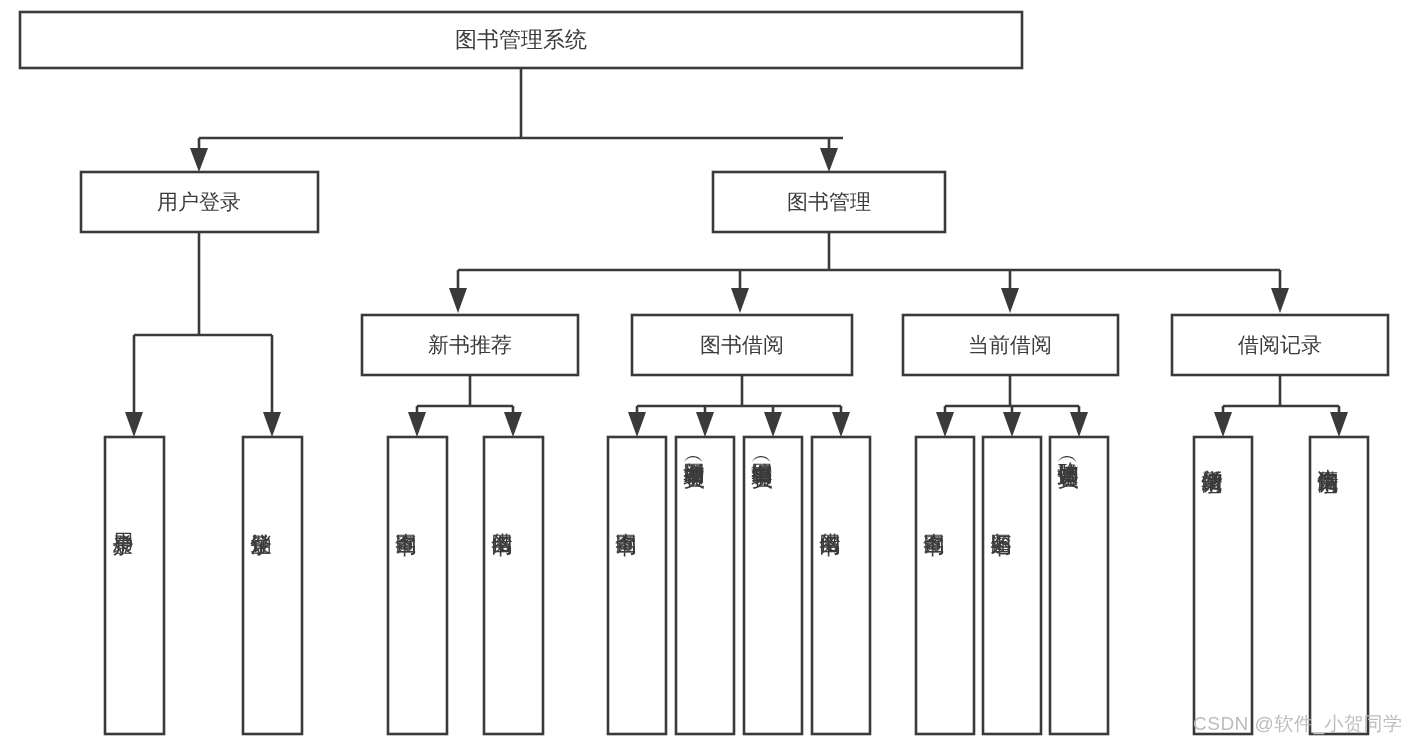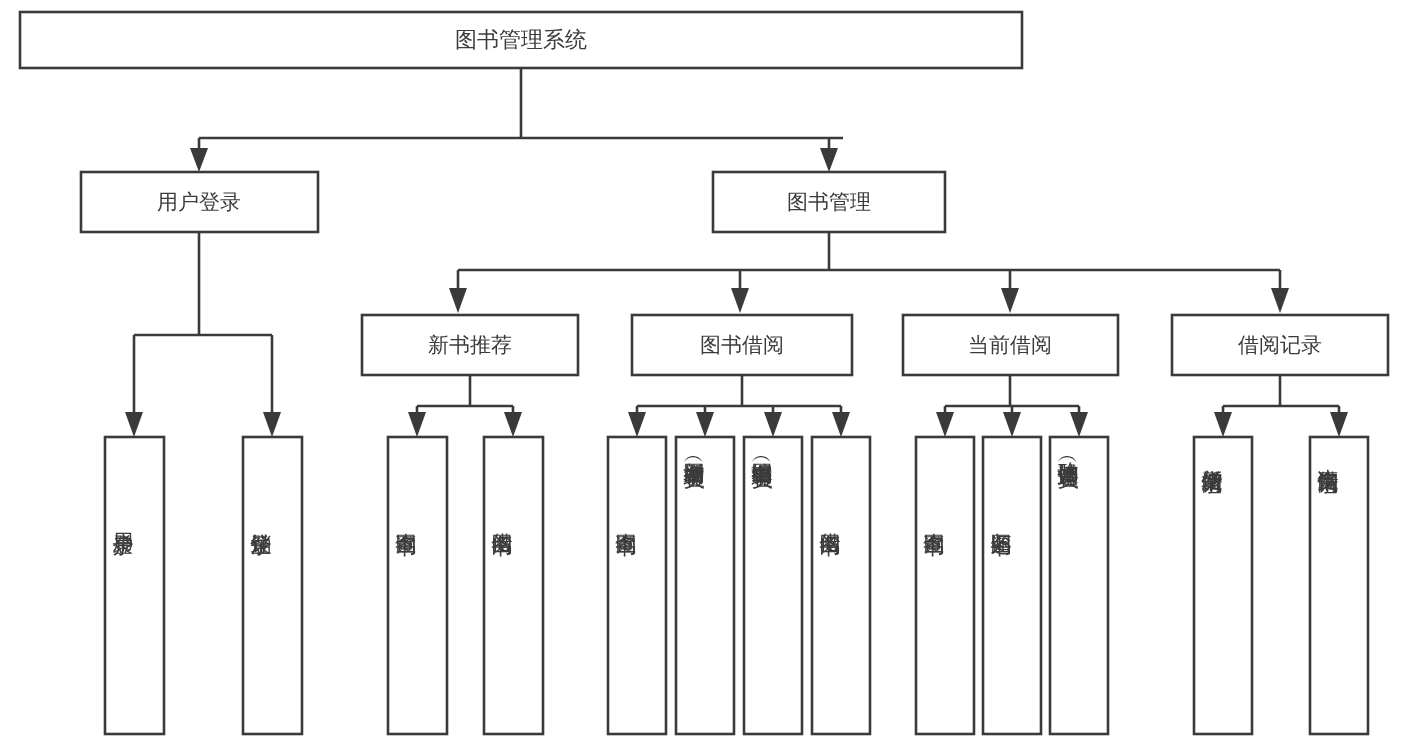--- a/index.html
+++ b/index.html
@@ -209,14 +209,15 @@
   <div class="vertical-label" style="left:752px; top:445px;">编辑图书（管理员）</div>
   <div class="vertical-label" style="left:820px; top:516px;">借阅图书</div>
 
   <div class="vertical-label" style="left:924px; top:516px;">查询图书</div>
   <div class="vertical-label" style="left:991px; top:516px;">归还图书</div>
   <div class="vertical-label" style="left:1058px; top:445px;">确认归还（管理员）</div>
 
   <div class="vertical-label" style="left:1202px; top:452px;">新增借阅记录</div>
   <div class="vertical-label" style="left:1318px; top:452px;">查询借阅记录</div>
 
+  <div class="watermark" style="left:1193px; top:711px;">CSDN @软件_小贺同学</div>
 
 </div>
 
 </body></html>

